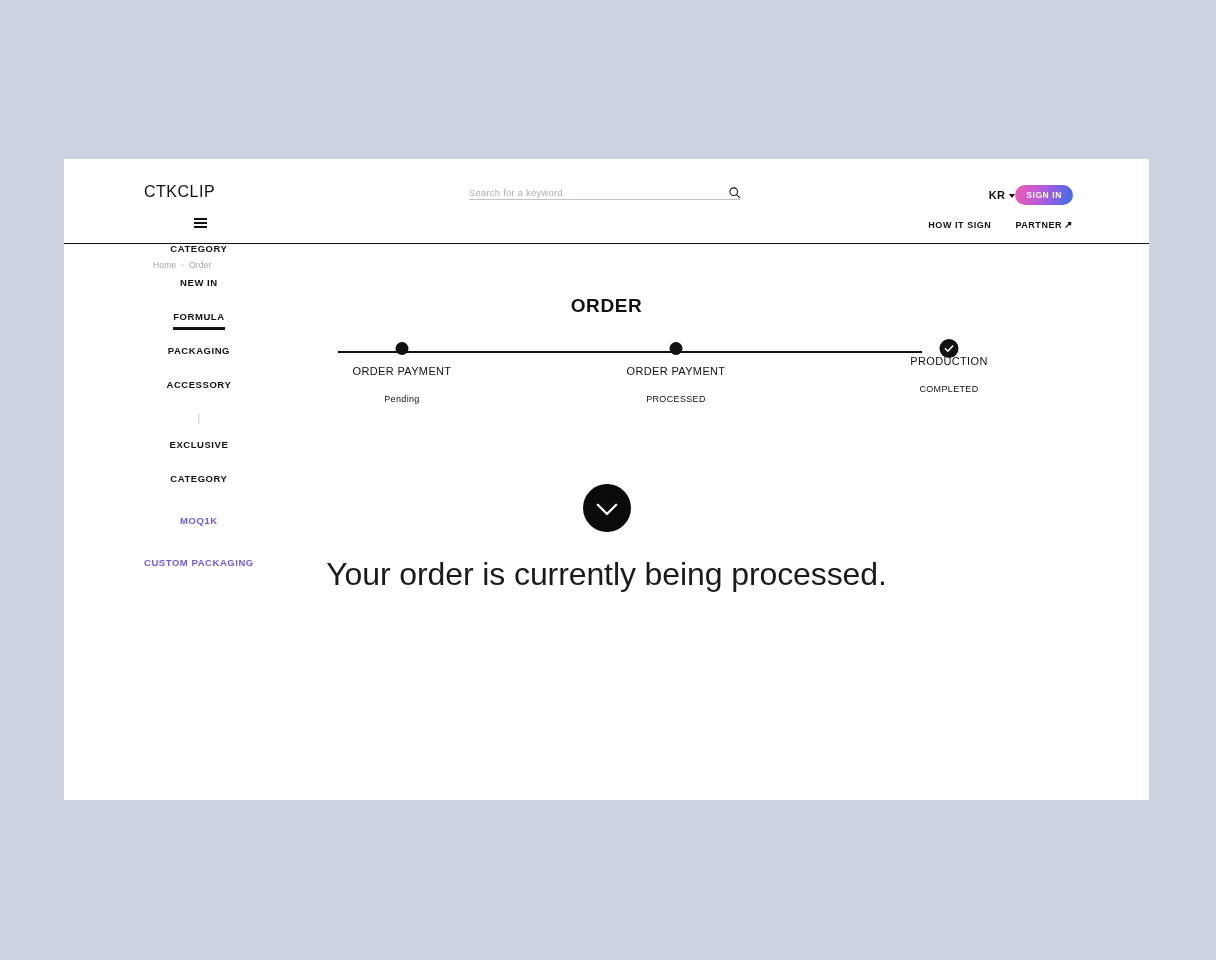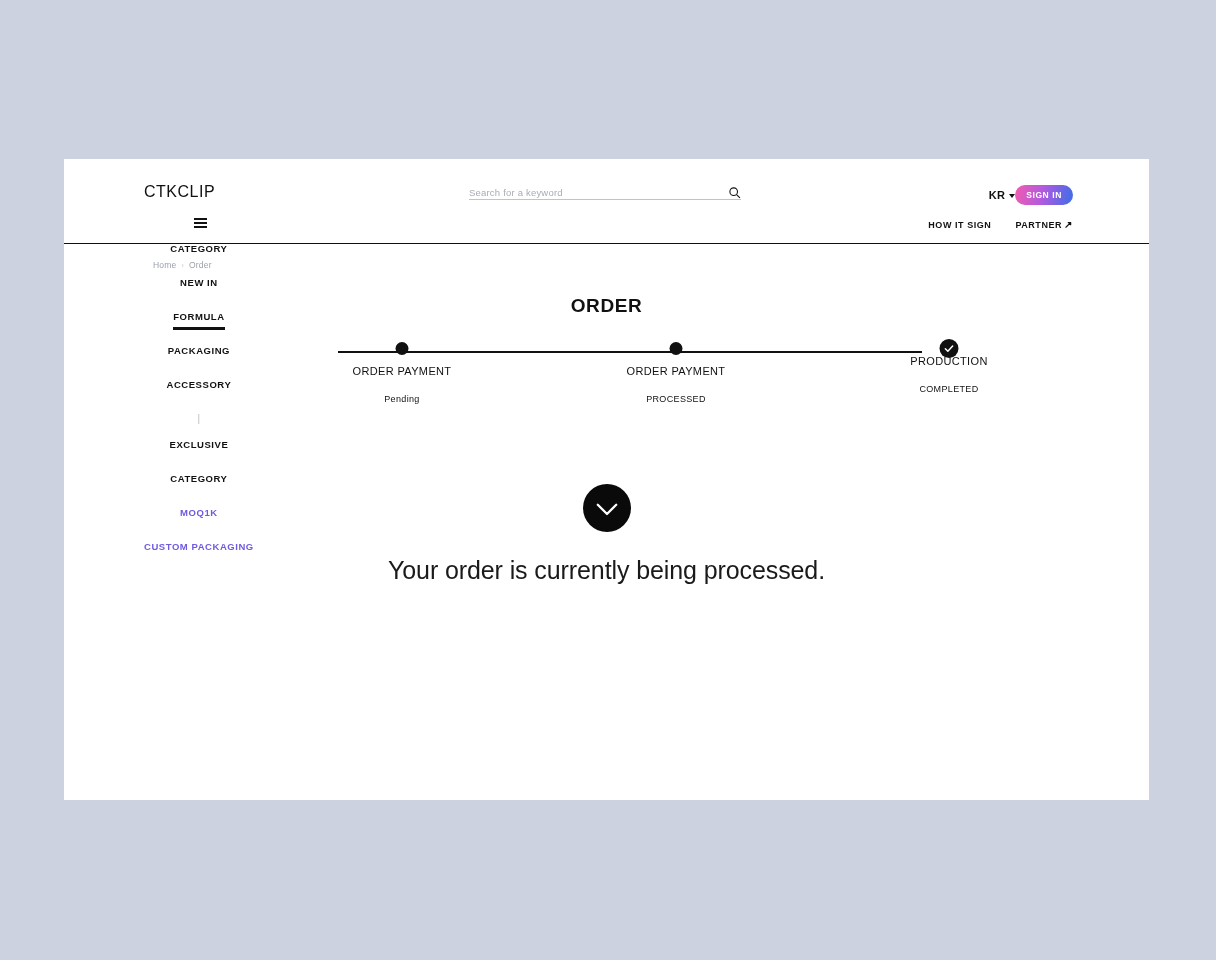--- a/index.html
+++ b/index.html
@@ -86,21 +86,21 @@
   .burger span { display:block; height:1.5px; background:#111; width:100%; }
   .nav-link {
     font-size:9.5px; font-weight:700; color:#111;
     letter-spacing:.55px; text-decoration:none;
     white-space:nowrap; position:relative; padding-bottom:8px;
   }
   .nav-link.active::after {
     content:""; position:absolute;
     left:0; right:0; bottom:0; height:2.5px; background:#111;
   }
-  .nav-link.purple { color:#6f5ae0; }
+  .nav-link.purple { color:#6f5ae0;margin-top:8px; }
   .nav-sep { color:#b9bcc4; font-size:10px; font-weight:400; margin:0 -4px; }
   .nav-link.light { font-weight:700; font-size:9px; }
   .arrow-ne { font-size:10px; margin-left:2px; }
 
   
   .breadcrumb {
     position:absolute; left:89px; top:101px;
     font-size:8.5px; color:#9aa0ab; letter-spacing:.2px;
     display:flex; align-items:center; gap:5px;
   }
@@ -150,21 +150,21 @@
   .result {
     position:absolute; left:0; right:0; top:325px; text-align:center;
   }
   .result-icon {
     width:48px; height:48px; border-radius:50%;
     background:#0a0a0a; margin:0 auto 24px auto;
     display:flex; align-items:center; justify-content:center;
   }
   .result-icon svg { width:26px; height:26px; }
   .result-text {
-    font-size:25px; font-weight:400; color:#1a1a1a;
+    font-size:32px; font-weight:400; color:#1a1a1a;
     letter-spacing:-.1px;
   }
 </style>
 </head>
 <body>
 
 <div class="page">
 
   <div class="header">
 

